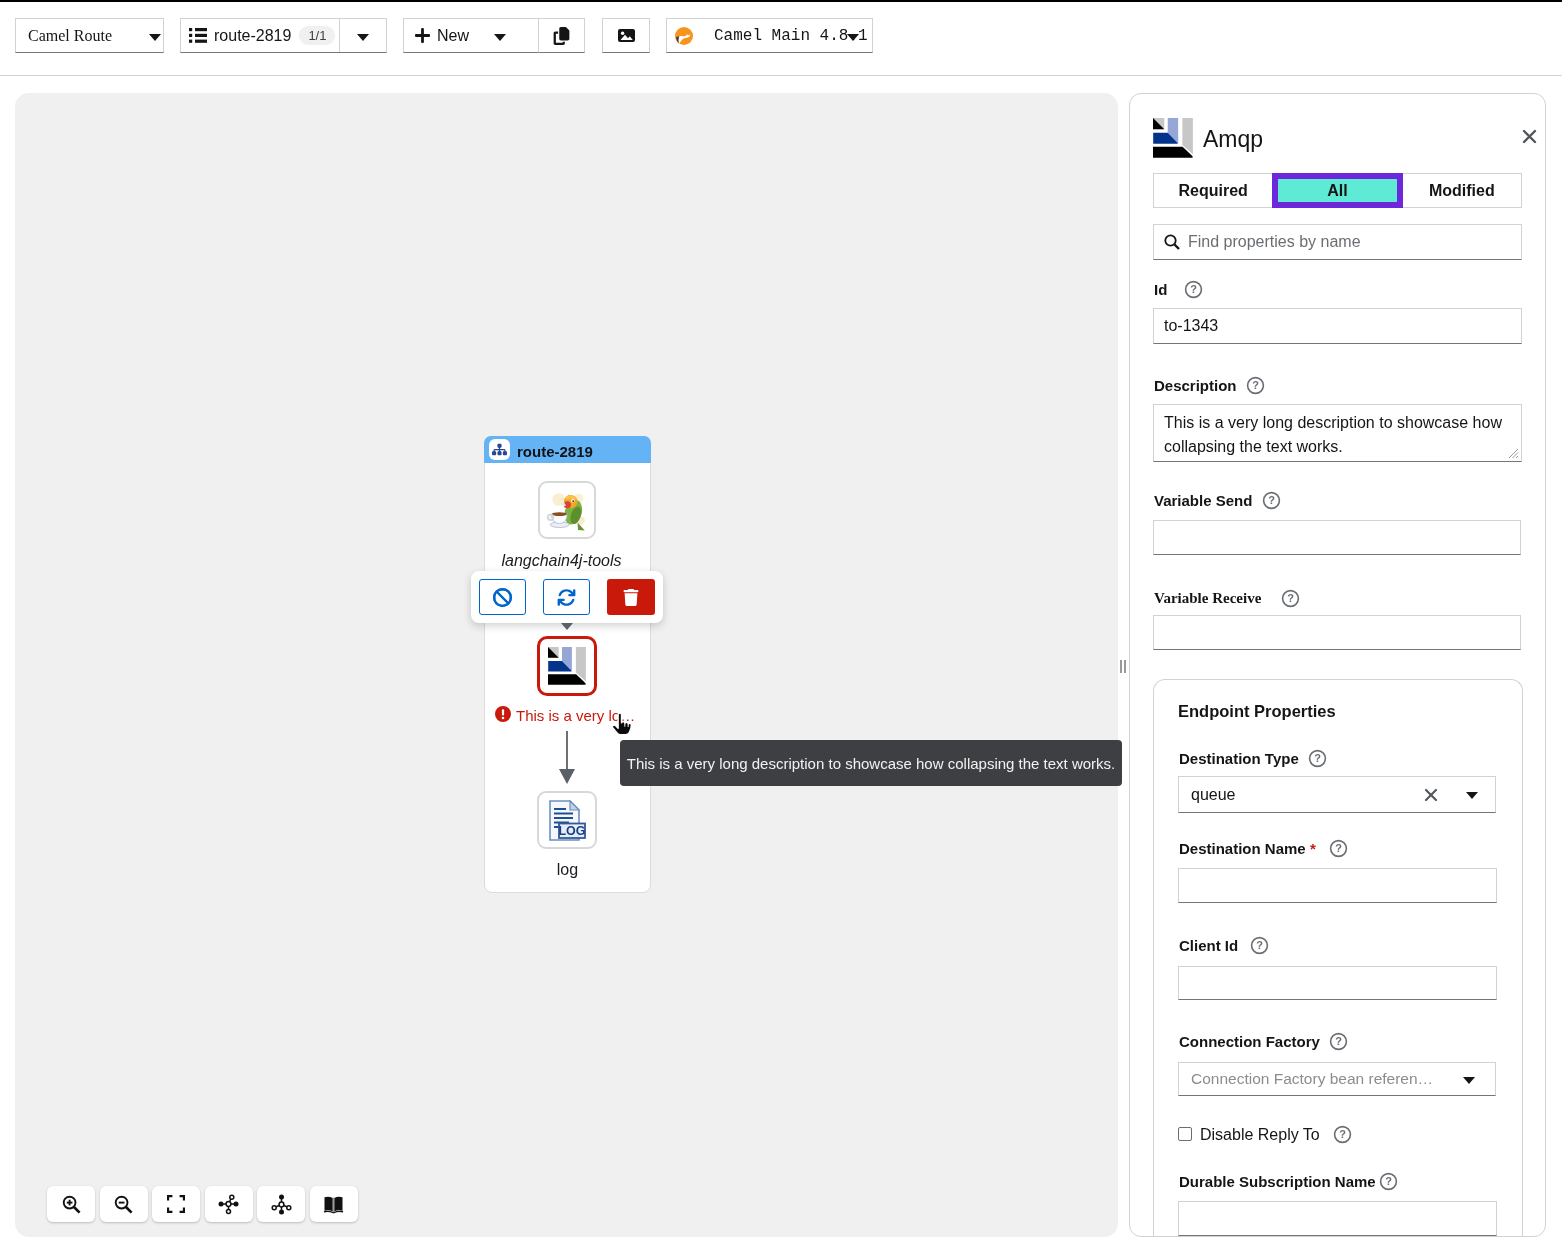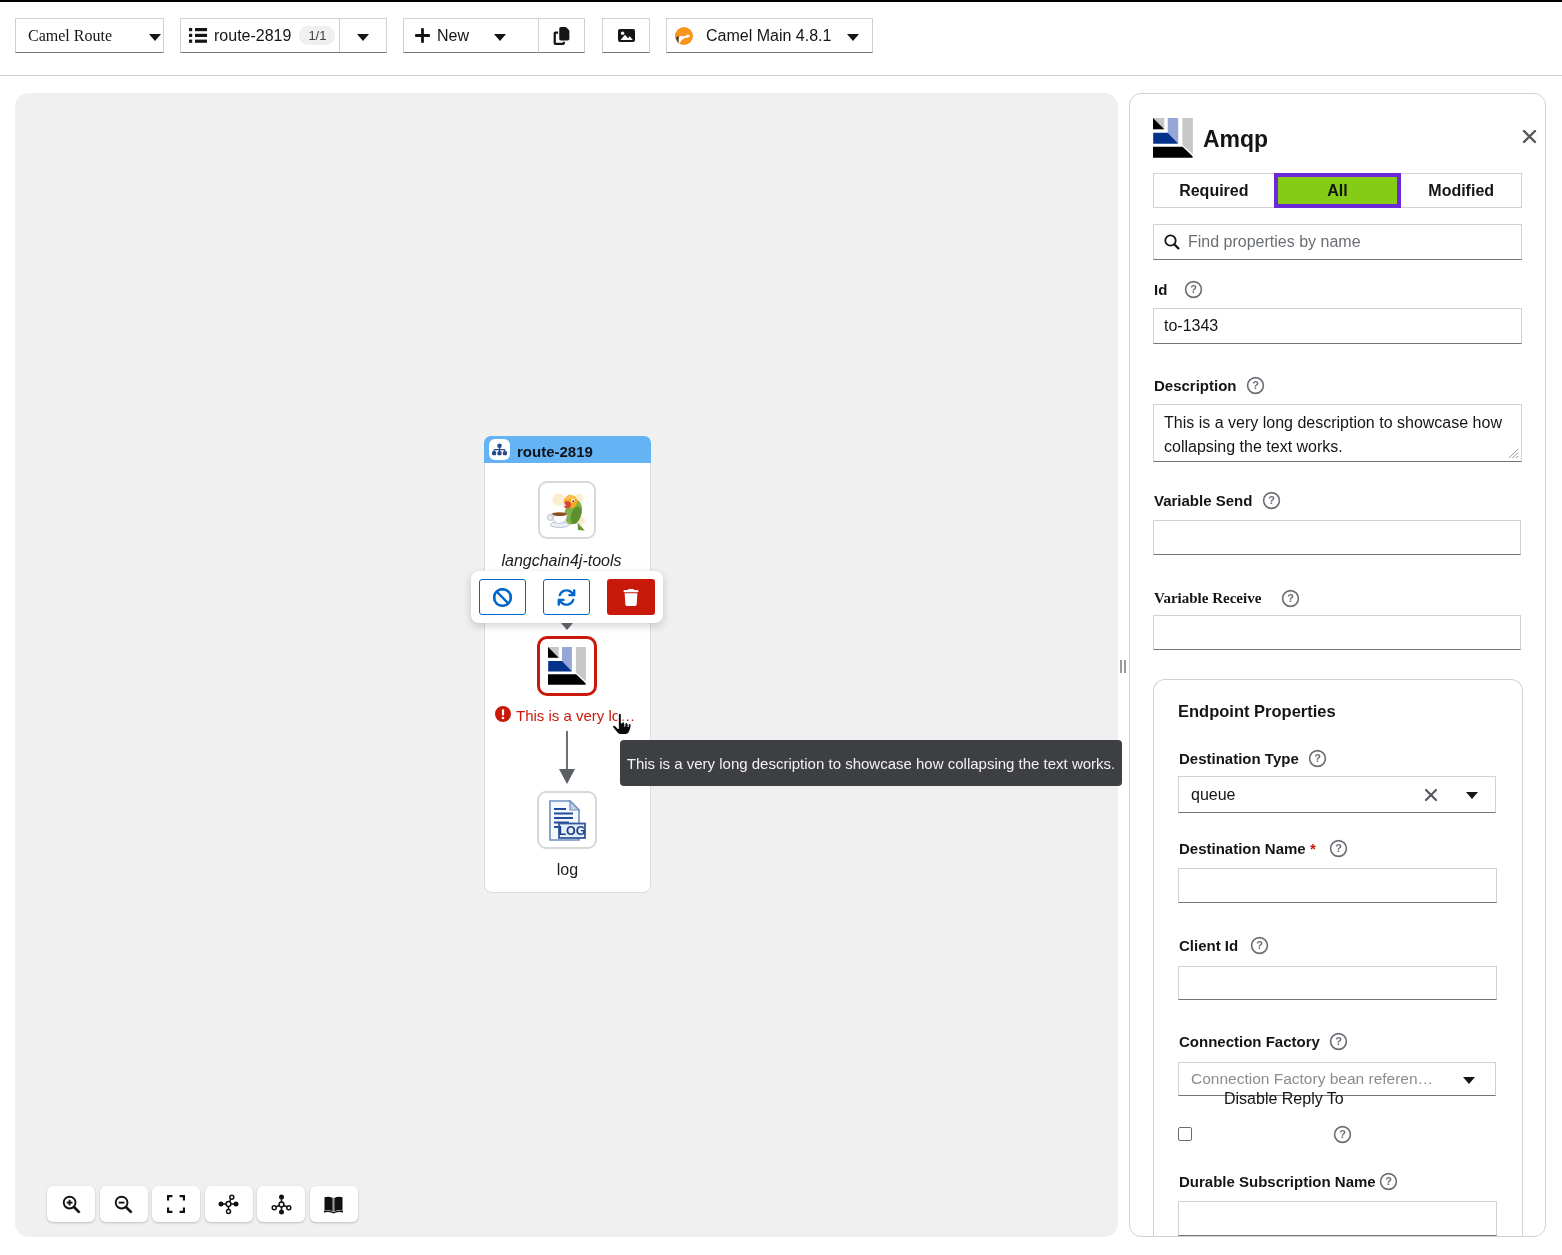--- a/index.html
+++ b/index.html
@@ -63,21 +63,21 @@
       <path d="M2.5 11 L7 5.8 L10 9.2 L11.8 7.2 L14.8 11 Z" fill="#fff"></path>
     </svg>
 </div>
 
 <div class="toggle" style="left:666px;top:18px;width:207px;">
   <svg style="margin-left:8px;" width="18" height="18" viewBox="0 0 18 18">
     <circle cx="9" cy="9" r="9" fill="#f6941e"></circle>
     <path d="M0.9 10.6 C2.6 8.9 4.9 8.6 6.8 9.1 C9.2 9.7 11 9.2 12.2 7.3 C12.6 8.3 13.6 8.4 14.9 7.6 C15.4 8.7 14.4 10 12.9 10.5 C10.9 11.2 9.3 10.8 7.6 12.2 C6.2 13.4 5.4 15.5 3.9 16.4 C2.3 15.2 1.2 12.9 0.9 10.6 Z" fill="#fff"></path>
     <path d="M0.9 10.6 C1.9 9.6 3.2 9 4.5 8.9 C3.6 10.2 3.3 13.6 3.9 16.4 C2.3 15.2 1.2 12.9 0.9 10.6 Z" fill="#53361c"></path>
   </svg>
-  <span style="margin-left:13px;">Camel Main 4.8.1</span>
+  <span style="margin-left:21px;font-family:Liberation Mono, monospace;">Camel Main 4.8.1</span>
   <span class="caret" style="position:absolute;left:180px;top:15px;"></span>
 </div>
 
 <div class="abs" style="left:15px;top:93px;width:1103px;height:1144px;background:#f0f0f0;border-radius:14px;"></div>
 
 <div class="abs" style="left:484px;top:436px;width:167px;height:457px;background:#fff;border:1px solid #dcdcdc;border-radius:8px;box-sizing:border-box;"></div>
 <div class="abs" style="left:484px;top:436px;width:167px;height:27px;background:#64b3f4;border-radius:7px 7px 0 0;"></div>
 <div class="abs" style="left:489px;top:439px;width:21px;height:21px;background:#fff;border-radius:6px;"></div>
 <svg class="abs" style="left:492px;top:442px;" width="15" height="15" viewBox="0 0 576 512" fill="#27488f">
     <path d="M208 80c0-26.5 21.5-48 48-48h64c26.5 0 48 21.5 48 48v64c0 26.5-21.5 48-48 48h-8v40H464c30.9 0 56 25.1 56 56v32h8c26.5 0 48 21.5 48 48v64c0 26.5-21.5 48-48 48H464c-26.5 0-48-21.5-48-48V368c0-26.5 21.5-48 48-48h8V288c0-4.4-3.6-8-8-8H312v40h8c26.5 0 48 21.5 48 48v64c0 26.5-21.5 48-48 48H256c-26.5 0-48-21.5-48-48V368c0-26.5 21.5-48 48-48h8V280H112c-4.4 0-8 3.6-8 8v32h8c26.5 0 48 21.5 48 48v64c0 26.5-21.5 48-48 48H48c-26.5 0-48-21.5-48-48V368c0-26.5 21.5-48 48-48h8V288c0-30.9 25.1-56 56-56H264V192h-8c-26.5 0-48-21.5-48-48V80z"></path>
@@ -241,29 +241,29 @@
 <div class="abs" style="left:1124px;top:660px;width:2px;height:13px;background:#9a9a9a;"></div>
 
 <svg class="abs" style="left:1153px;top:118px;" width="40" height="40" viewBox="0 0 38 38">
   <rect x="0" y="0" width="10.7" height="10.7" fill="#c7c7c7"></rect>
   <polygon points="0,0 0,10.7 10.7,10.7" fill="#000"></polygon>
   <polygon points="14,0 23.9,0 23.9,24.4 14,14.6" fill="#96a6d6"></polygon>
   <polygon points="0.2,14.1 13.9,14.1 23.4,23.7 23.4,24.4 0.2,24.4" fill="#04338c"></polygon>
   <polygon points="27.9,0 37.9,0 37.9,34.4 27.9,25.6" fill="#c7c7c7"></polygon>
   <polygon points="0,27.2 28.1,27.2 37.6,36.3 37.6,37.8 0,37.8" fill="#000"></polygon>
 </svg>
-<div class="abs" style="left:1203px;top:126px;font-size:23px;font-weight:700;color:#151515;">Amqp</div>
+<div class="abs" style="left:1203px;top:126px;font-size:23px;font-weight:400;color:#151515;">Amqp</div>
 <svg class="abs" style="left:1522px;top:129px;" width="15" height="15" viewBox="0 0 15 15" stroke="#53575b" stroke-width="2.4" stroke-linecap="round">
     <line x1="2" y1="2" x2="13" y2="13"></line>
     <line x1="13" y1="2" x2="2" y2="13"></line>
   </svg>
 
 <div class="abs" style="left:1153px;top:173px;width:369px;height:35px;box-sizing:border-box;display:flex;font-size:16px;font-weight:700;color:#151515;">
   <div style="flex:1;border:1px solid #d2d2d2;border-right:none;display:flex;align-items:center;justify-content:center;box-sizing:border-box;">Required</div>
-  <div style="flex:1;border:4px solid #6d28d9;background:#84cc16;display:flex;align-items:center;justify-content:center;box-sizing:border-box;">All</div>
+  <div style="flex:1;border:6px solid #6d28d9;background:#5eead4;display:flex;align-items:center;justify-content:center;box-sizing:border-box;">All</div>
   <div style="flex:1;border:1px solid #d2d2d2;border-left:none;display:flex;align-items:center;justify-content:center;box-sizing:border-box;">Modified</div>
 </div>
 
 <div class="inp" style="left:1153px;top:224px;width:369px;height:36px;color:#6a6e73;">
   <svg width="16" height="16" viewBox="0 0 16 16" fill="none" stroke="#151515" stroke-width="1.8" style="margin-right:8px;flex:none;">
       <circle cx="6.5" cy="6.5" r="5.2"></circle>
       <line x1="10.5" y1="10.5" x2="15" y2="15" stroke-width="2.4"></line>
     </svg>
   Find properties by name
 </div>
@@ -334,21 +334,21 @@
 <div class="lbl" style="left:1179px;top:1033px;">Connection Factory</div>
 <svg class="help" style="left:1329px;top:1032px;" width="19" height="19" viewBox="0 0 19 19">
     <circle cx="9.5" cy="9.5" r="7.9" fill="none" stroke="#6a6e73" stroke-width="1.6"></circle>
     <text x="9.5" y="13.4" text-anchor="middle" font-size="11" font-weight="bold" fill="#6a6e73" font-family="Liberation Sans">?</text>
   </svg>
 <div class="inp" style="left:1178px;top:1062px;width:318px;height:34px;padding:0 12px;color:#8a8d90;font-size:15.5px;">Connection Factory bean referen…
   <span class="caret" style="position:absolute;left:284px;top:14px;border-top-color:#151515;"></span>
 </div>
 
 <div class="abs" style="left:1178px;top:1127px;width:14px;height:14px;background:#fff;border:1px solid #6a6e73;border-radius:2px;box-sizing:border-box;"></div>
-<div class="abs" style="left:1200px;top:1090px;font-size:16px;color:#151515;margin-left:24px;">Disable Reply To</div>
+<div class="abs" style="left:1200px;top:1126px;font-size:16px;color:#151515;">Disable Reply To</div>
 <svg class="help" style="left:1333px;top:1125px;" width="19" height="19" viewBox="0 0 19 19">
     <circle cx="9.5" cy="9.5" r="7.9" fill="none" stroke="#6a6e73" stroke-width="1.6"></circle>
     <text x="9.5" y="13.4" text-anchor="middle" font-size="11" font-weight="bold" fill="#6a6e73" font-family="Liberation Sans">?</text>
   </svg>
 
 <div class="lbl" style="left:1179px;top:1173px;">Durable Subscription Name</div>
 <svg class="help" style="left:1379px;top:1172px;" width="19" height="19" viewBox="0 0 19 19">
     <circle cx="9.5" cy="9.5" r="7.9" fill="none" stroke="#6a6e73" stroke-width="1.6"></circle>
     <text x="9.5" y="13.4" text-anchor="middle" font-size="11" font-weight="bold" fill="#6a6e73" font-family="Liberation Sans">?</text>
   </svg>

